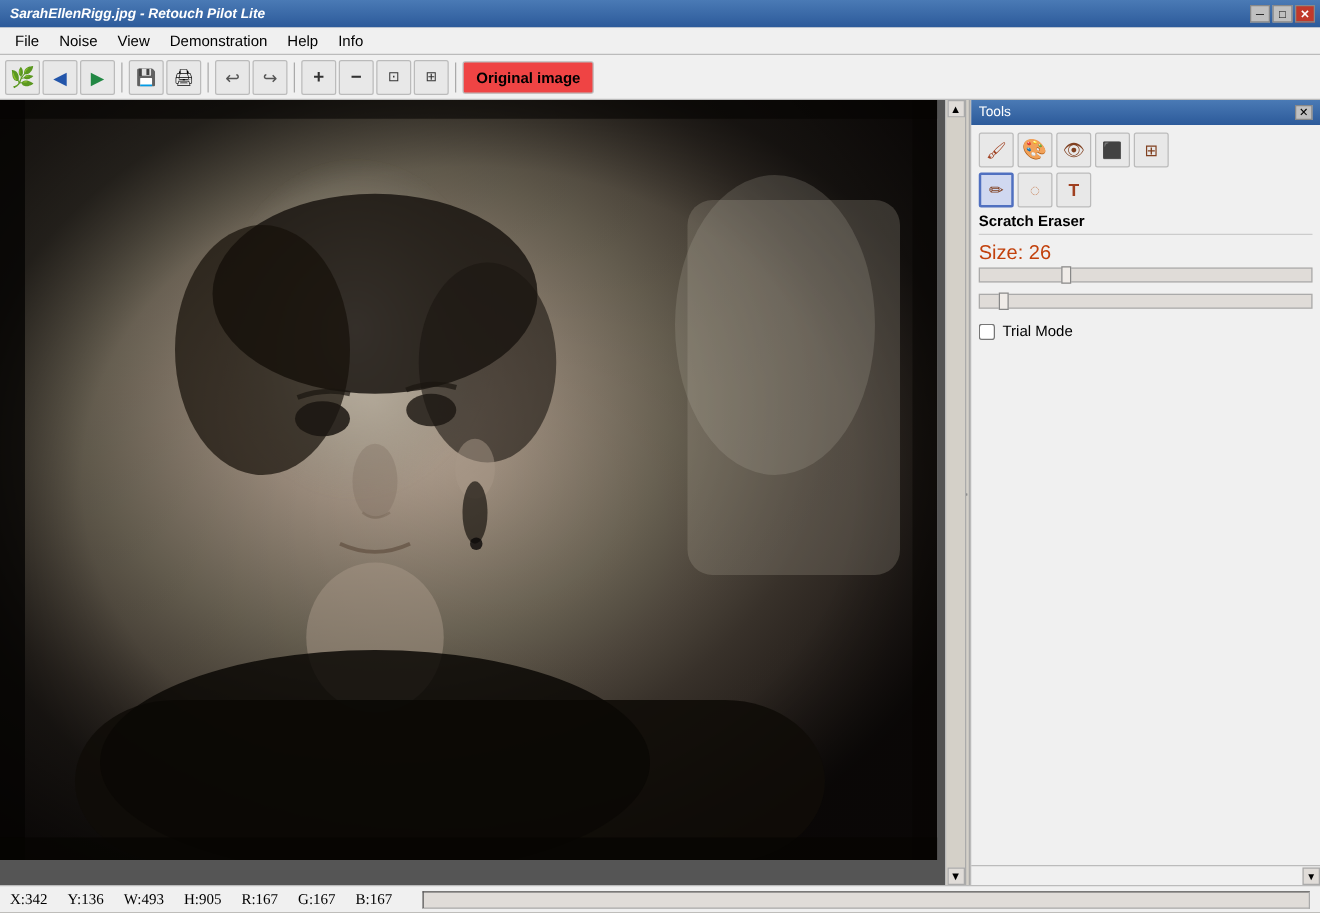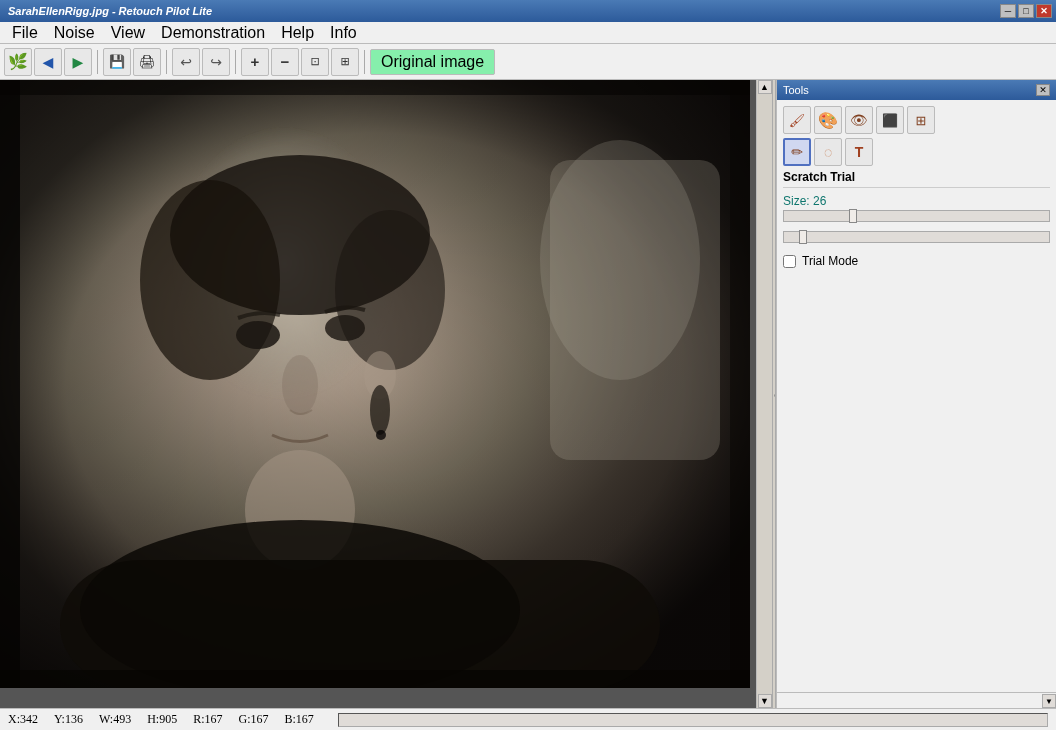--- a/index.html
+++ b/index.html
@@ -34,21 +34,21 @@
     .menu-bar {
       background: #f0f0f0;
       border-bottom: 1px solid #bbb;
       display: flex;
       align-items: center;
       height: 22px;
       padding: 0 4px;
     }
     .menu-item {
       padding: 2px 8px;
-      font-size: 16px;
+      font-size: 12px;
       cursor: pointer;
       color: #000;
     }
 
     
     .toolbar {
       background: #f0f0f0;
       border-bottom: 1px solid #bbb;
       display: flex;
       align-items: center;
@@ -62,26 +62,26 @@
       border: 1px solid #bbb;
       border-radius: 2px;
       display: flex; align-items: center; justify-content: center;
       cursor: pointer;
       font-size: 14px;
     }
     .toolbar-sep { width: 1px; height: 24px; background: #aaa; margin: 0 3px; }
     .toolbar-label-btn {
       padding: 2px 10px;
       height: 26px;
-      background: #86efac;
+      background: #ef4444;
       border: 1px solid #bbb;
       border-radius: 2px;
       cursor: pointer;
-      font-size: 16px;
-      display: flex; align-items: center;
+      font-size: 12px;
+      display: flex; align-items: center; font-weight: bold;
     }
 
     
     .main-area {
       display: flex;
       height: calc(730px - 22px - 22px - 36px - 22px);
     }
 
     
     .canvas-area {
@@ -148,22 +148,22 @@
       color: #804020;
     }
     .tool-icon.active {
       background: #d0d8f0;
       border-color: #5070c0;
       border-width: 2px;
     }
 
     
     .tool-setting-label {
-      font-size: 12px;
-      color: #0f766e;
+      font-size: 16px;
+      color: #c2410c;
       margin-bottom: 2px;
       margin-top: 6px;
     }
     .tool-section-title {
       font-size: 12px;
       font-weight: bold;
       color: #000;
       margin: 4px 0;
       padding-bottom: 3px;
       border-bottom: 1px solid #ccc;
@@ -378,21 +378,21 @@
         <div class="tool-icon" title="Patch" style="font-size:13px; color:#804020;">⬛</div>
         <div class="tool-icon" title="Grid" style="font-size:13px; color:#804020;">⊞</div>
       </div>
 
       <div class="tool-row">
         <div class="tool-icon active" title="Scratch Eraser" style="font-size:14px; color:#804020;">✏</div>
         <div class="tool-icon" title="Blur" style="font-size:14px; color:#c07040;">◌</div>
         <div class="tool-icon" title="Text" style="font-size:14px; font-weight:bold; color:#a04020;">T</div>
       </div>
 
-      <div class="tool-section-title">Scratch Trial</div>
+      <div class="tool-section-title">Scratch Eraser</div>
 
       <div class="tool-setting-label">Size: 26</div>
       <div class="slider-container">
         <input type="range" class="slider" min="1" max="100" value="26" style="width: 100%;">
       </div>
 
       <div class="slider-container">
         <input type="range" class="slider" min="0" max="100" value="6" style="width: 100%;">
       </div>
 

